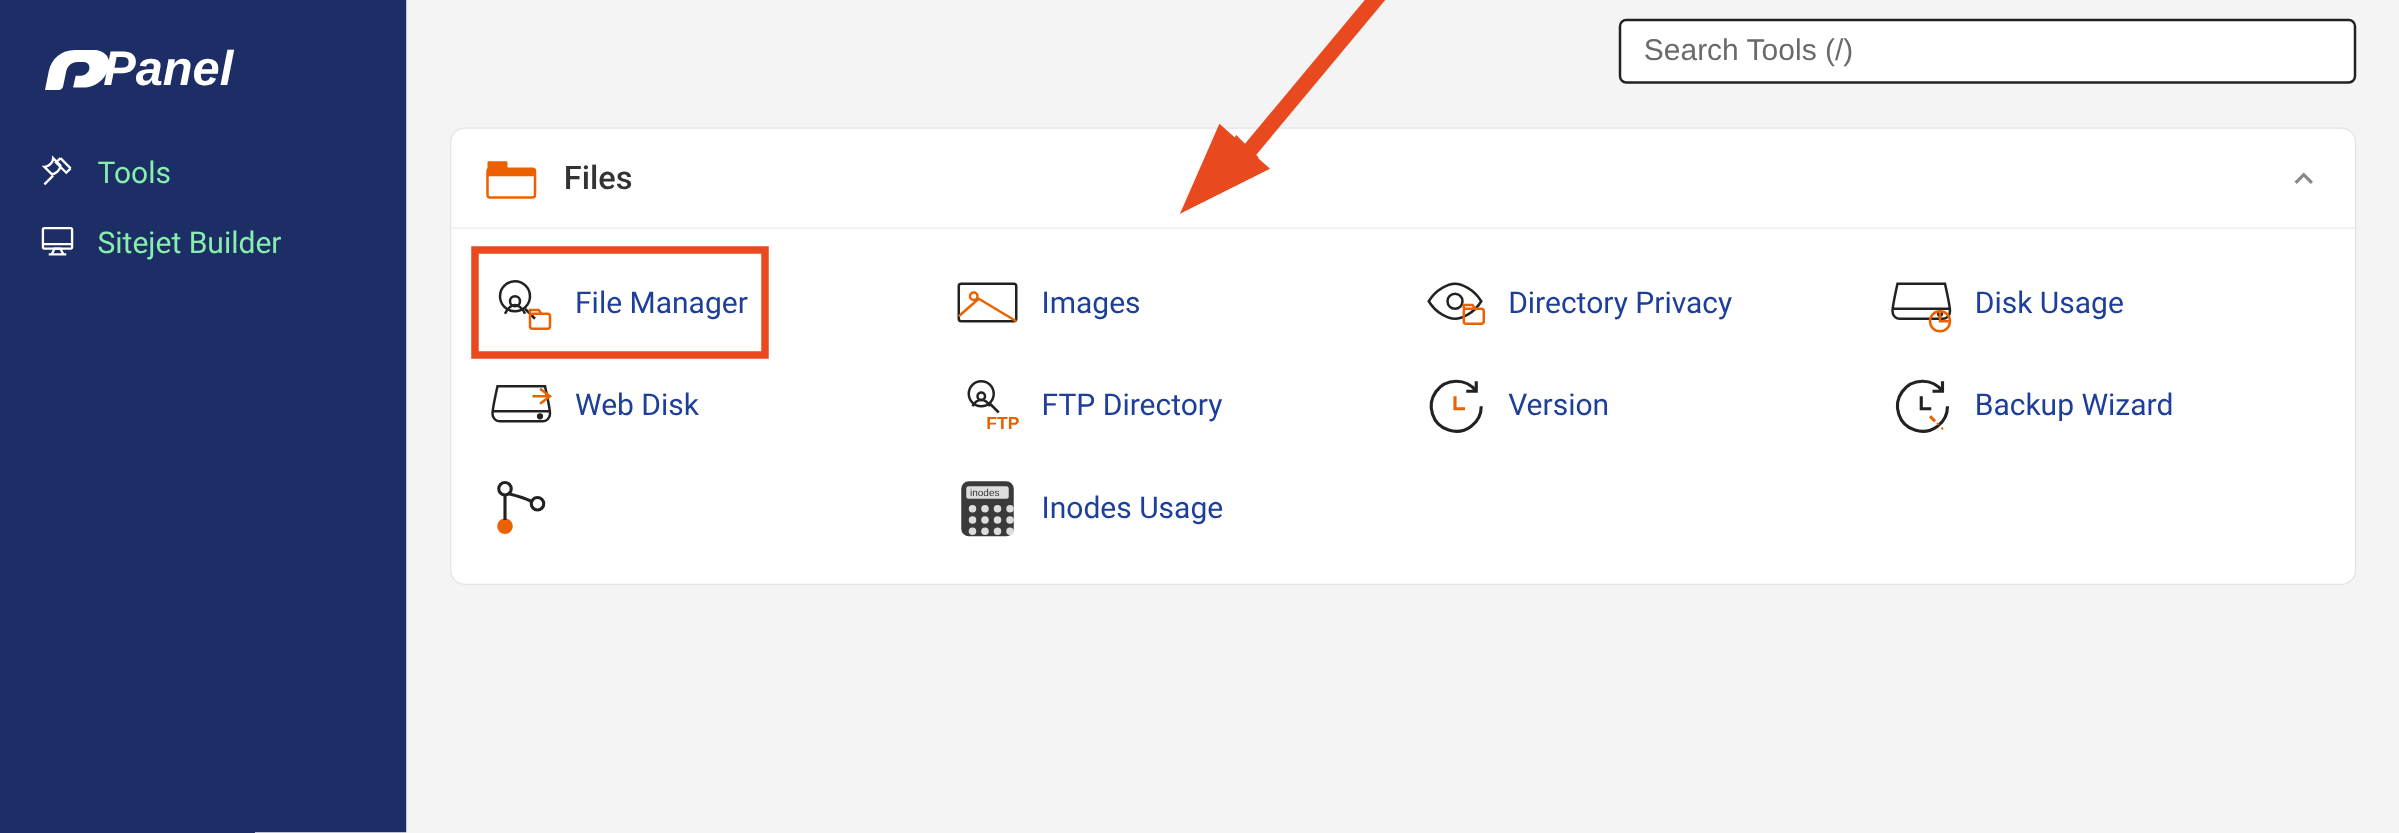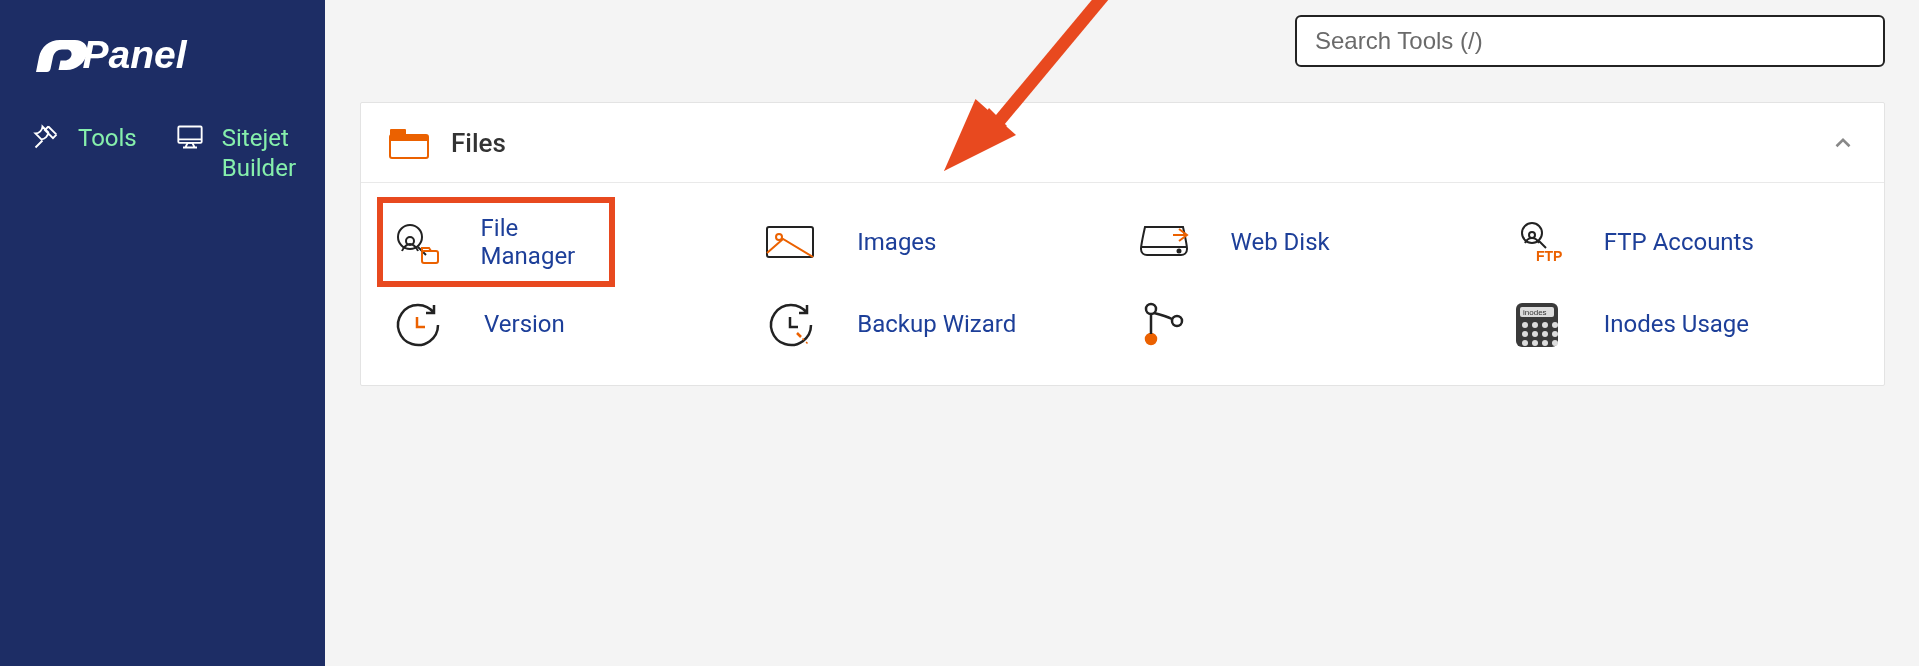--- a/index.html
+++ b/index.html
@@ -3,43 +3,43 @@
 <meta charset="utf-8">
 <style>
   * { box-sizing: border-box; margin: 0; padding: 0; }
   html, body { width: 1919px; height: 666px; font-family: -apple-system, BlinkMacSystemFont, "Segoe UI", Roboto, "Helvetica Neue", Arial, sans-serif; background:#f4f4f4; overflow:hidden;}
   body { display:flex; }
 
   
   .sidebar { width:325px; min-width:325px; height:666px; background:#1d2d65; color:#86efac; padding:30px 20px 20px 30px; }
   .logo { margin-bottom:35px; }
   .logo svg { width:170px; height:52px; fill:#fff; }
-  .nav { display:flex; flex-direction:row; gap:37px; }
+  .nav { display:flex; flex-direction:column; gap:24px; }
   .nav-item { display:flex; align-items:flex-start; gap:16px; font-size:24px; line-height:1.25; cursor:pointer; }
   .nav-item .ic { width:32px; height:32px; flex:0 0 32px; display:flex; align-items:center; justify-content:center; }
   .nav-item .ic svg { width:28px; height:28px; stroke:#fff; fill:none; }
   .nav-item .lbl { padding-top:2px; }
   .nav-item.wrap .lbl { max-width:240px; }
 
   
   .main { flex:1; height:666px; position:relative; padding:15px 53px 30px 35px; }
   .search-wrap { display:flex; justify-content:flex-end; margin-bottom:35px; }
   .search-input { width:590px; height:52px; border:2px solid #222; border-radius:6px; font-size:24px; padding:0 18px; color:#555; background:#fff; }
   .search-input::placeholder{ color:#6a6a6a; }
 
-  .panel { background:#fff; border:1px solid #e3e3e3; border-radius:2px; width:1525px; position:relative; }
+  .panel { background:#fff; border:1px solid #e3e3e3; border-radius:12px; width:1525px; position:relative; }
   .panel-header { display:flex; align-items:center; height:80px; border-bottom:1px solid #e9e9e9; padding:0 28px; position:relative; cursor:pointer;}
   .panel-header .hicon { width:40px; height:32px; margin-right:22px; }
   .panel-header .title { font-size:26px; color:#333; font-weight:500;}
   .panel-header .chev { position:absolute; right:28px; top:50%; transform:translateY(-50%); width:26px; height:26px; }
   .panel-header .chev svg { stroke:#888; }
 
   .panel-body { padding:18px 10px 20px 20px; display:grid; grid-template-columns: repeat(4, 1fr); }
   .cell { display:flex; align-items:center; height:82px; padding-left:6px; cursor:pointer; position:relative;}
-  .cell .cicon { width:60px; height:56px; display:flex; align-items:center; justify-content:center; margin-right:37px;}
+  .cell .cicon { width:60px; height:56px; display:flex; align-items:center; justify-content:center; margin-right:13px;}
   .cell .cicon svg { width:54px; height:50px; }
   .cell .clabel { font-size:24px; color:#1d3f99; font-weight:400;}
   .cell.highlight { outline:6px solid #e8491f; outline-offset:-2px; width:230px; }
 
   
   .arrow { position:absolute; top:0; left:540px; pointer-events:none; }
   .arrow svg { width:320px; height:180px; }
 
   svg { overflow:visible; }
 </style>
@@ -118,21 +118,46 @@
         <span class="cicon">
           <svg viewBox="0 0 54 50" fill="none" stroke="#222" stroke-width="2">
             <rect x="4" y="10" width="46" height="30" rx="2"></rect>
             <circle cx="16" cy="20" r="3" stroke="#eb6100"></circle>
             <path d="M4 36l16-14 30 18" stroke="#eb6100"></path>
           </svg>
         </span>
         <span class="clabel">Images</span>
       </div>
 
-
+      <div class="cell">
+        <span class="cicon">
+          <svg viewBox="0 0 54 50" fill="none" stroke="#222" stroke-width="2">
+            <path d="M6 24c6-10 16-14 21-14s15 4 21 14c-6 10-16 14-21 14S12 34 6 24z"></path>
+            <circle cx="27" cy="24" r="6"></circle>
+            <rect x="34" y="30" width="16" height="12" rx="2" stroke="#eb6100"></rect>
+              <path d="M34 30v-3h7l2 3" stroke="#eb6100"></path>
+          </svg>
+        </span>
+        <span class="clabel">Directory Privacy</span>
+      </div>
+
+      <div class="cell">
+        <span class="cicon">
+          <svg viewBox="0 0 54 50" fill="none" stroke="#222" stroke-width="2">
+            <path d="M8 10h38c0 0 4 18 4 22c0 4-3 6-6 6H10c-3 0-6-2-6-6C4 28 8 10 8 10z"></path>
+            <path d="M4 30h46"></path>
+              <circle cx="42" cy="34" r="1.5" fill="#222"></circle>
+            <g stroke="#eb6100">
+                <circle cx="42" cy="40" r="8"></circle>
+                <path d="M42 32v8h8"></path>
+              </g>
+          </svg>
+        </span>
+        <span class="clabel">Disk Usage</span>
+      </div>
 
       <div class="cell">
         <span class="cicon">
           <svg viewBox="0 0 54 50" fill="none" stroke="#222" stroke-width="2">
             <path d="M8 10h38c0 0 4 18 4 22c0 4-3 6-6 6H10c-3 0-6-2-6-6C4 28 8 10 8 10z"></path>
             <path d="M4 30h46"></path>
               <circle cx="42" cy="34" r="1.5" fill="#222"></circle>
             <g stroke="#eb6100">
                 <path d="M36 18h14M42 12l8 6-8 6"></path>
               </g>
@@ -144,21 +169,21 @@
       <div class="cell">
         <span class="cicon">
           <svg viewBox="0 0 54 50" fill="none" stroke="#222" stroke-width="2">
             <circle cx="22" cy="16" r="10"></circle>
               <path d="M29 24l7 7"></path>
             <circle cx="22" cy="18" r="3"></circle>
               <path d="M15 26c2-4 5-5 7-5s5 1 7 5"></path>
             <text x="26" y="44" font-size="14" fill="#eb6100" stroke="none" font-family="Arial" font-weight="600">FTP</text>
           </svg>
         </span>
-        <span class="clabel">FTP Accounts</span>
+        <span class="clabel">FTP Directory</span>
       </div>
 
       <div class="cell">
         <span class="cicon">
           <svg viewBox="0 0 54 50" fill="none" stroke="#222" stroke-width="2.5">
             <path d="M44 14a20 20 0 1 0 4 12"></path>
               <path d="M44 6v8h-8"></path>
             <path d="M27 18v10h8" stroke="#eb6100"></path>
           </svg>
         </span>

